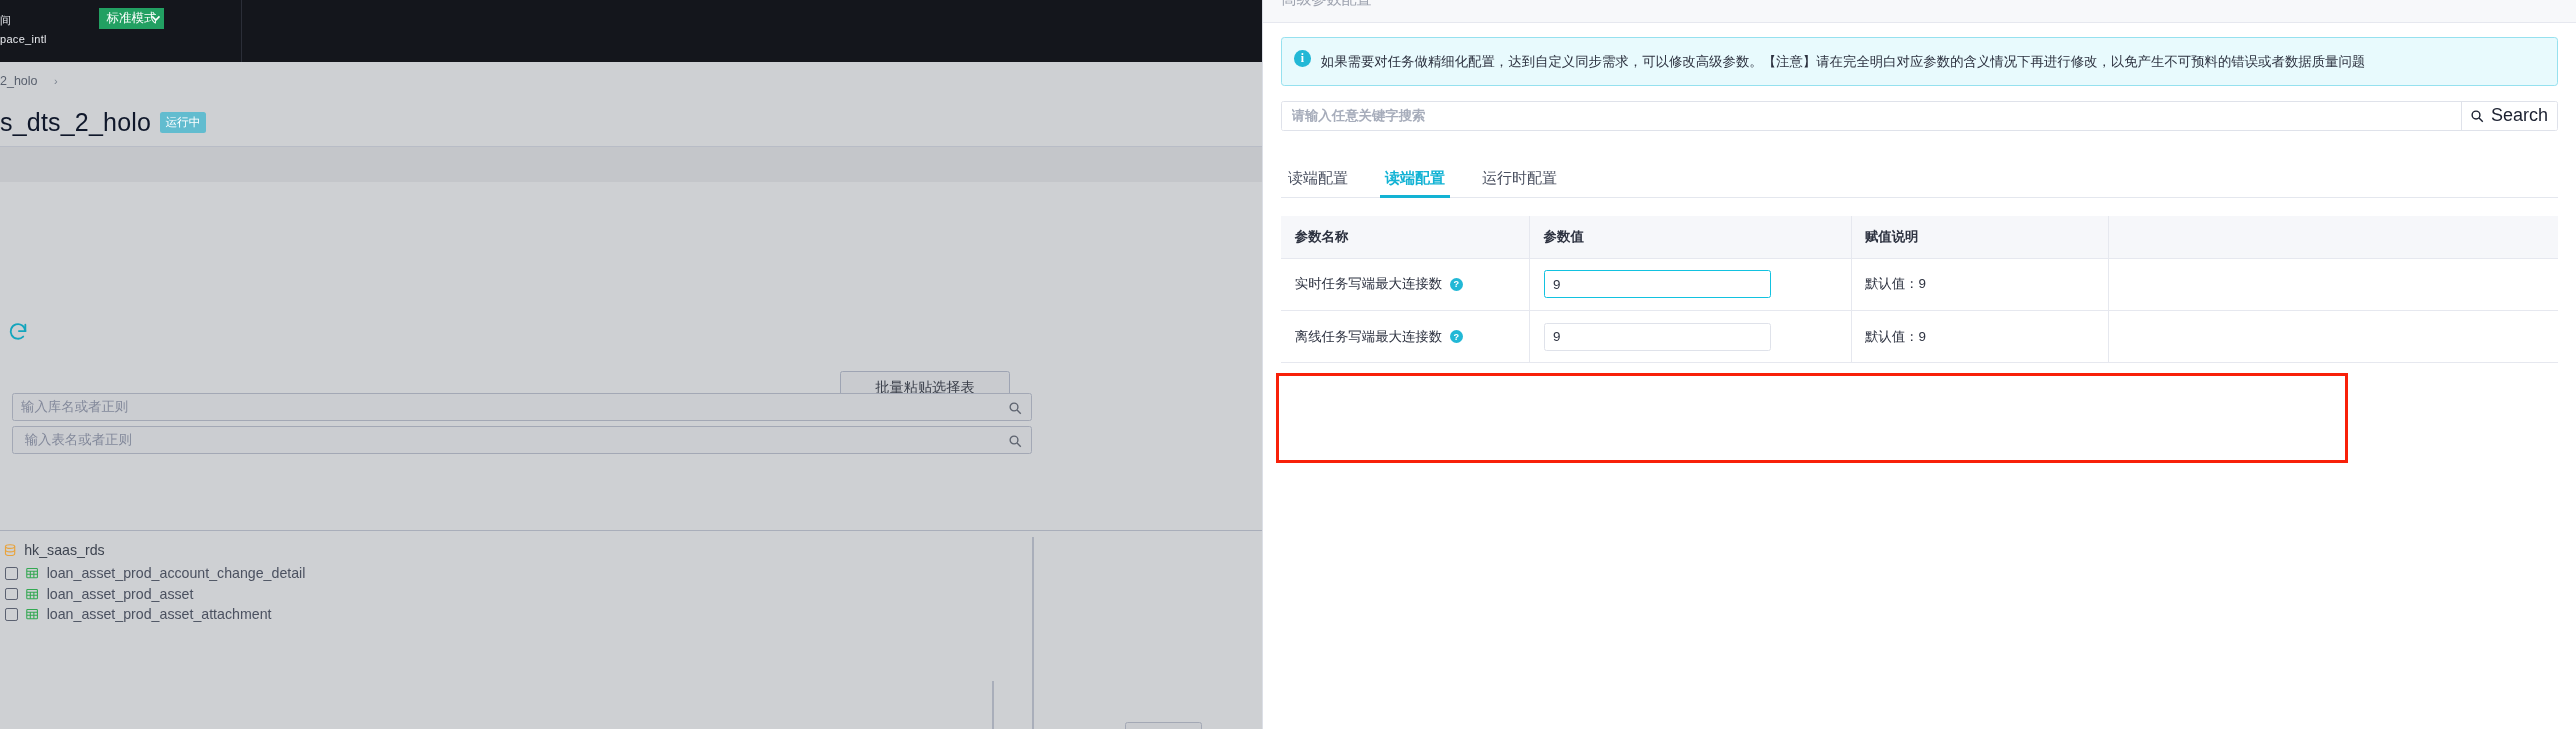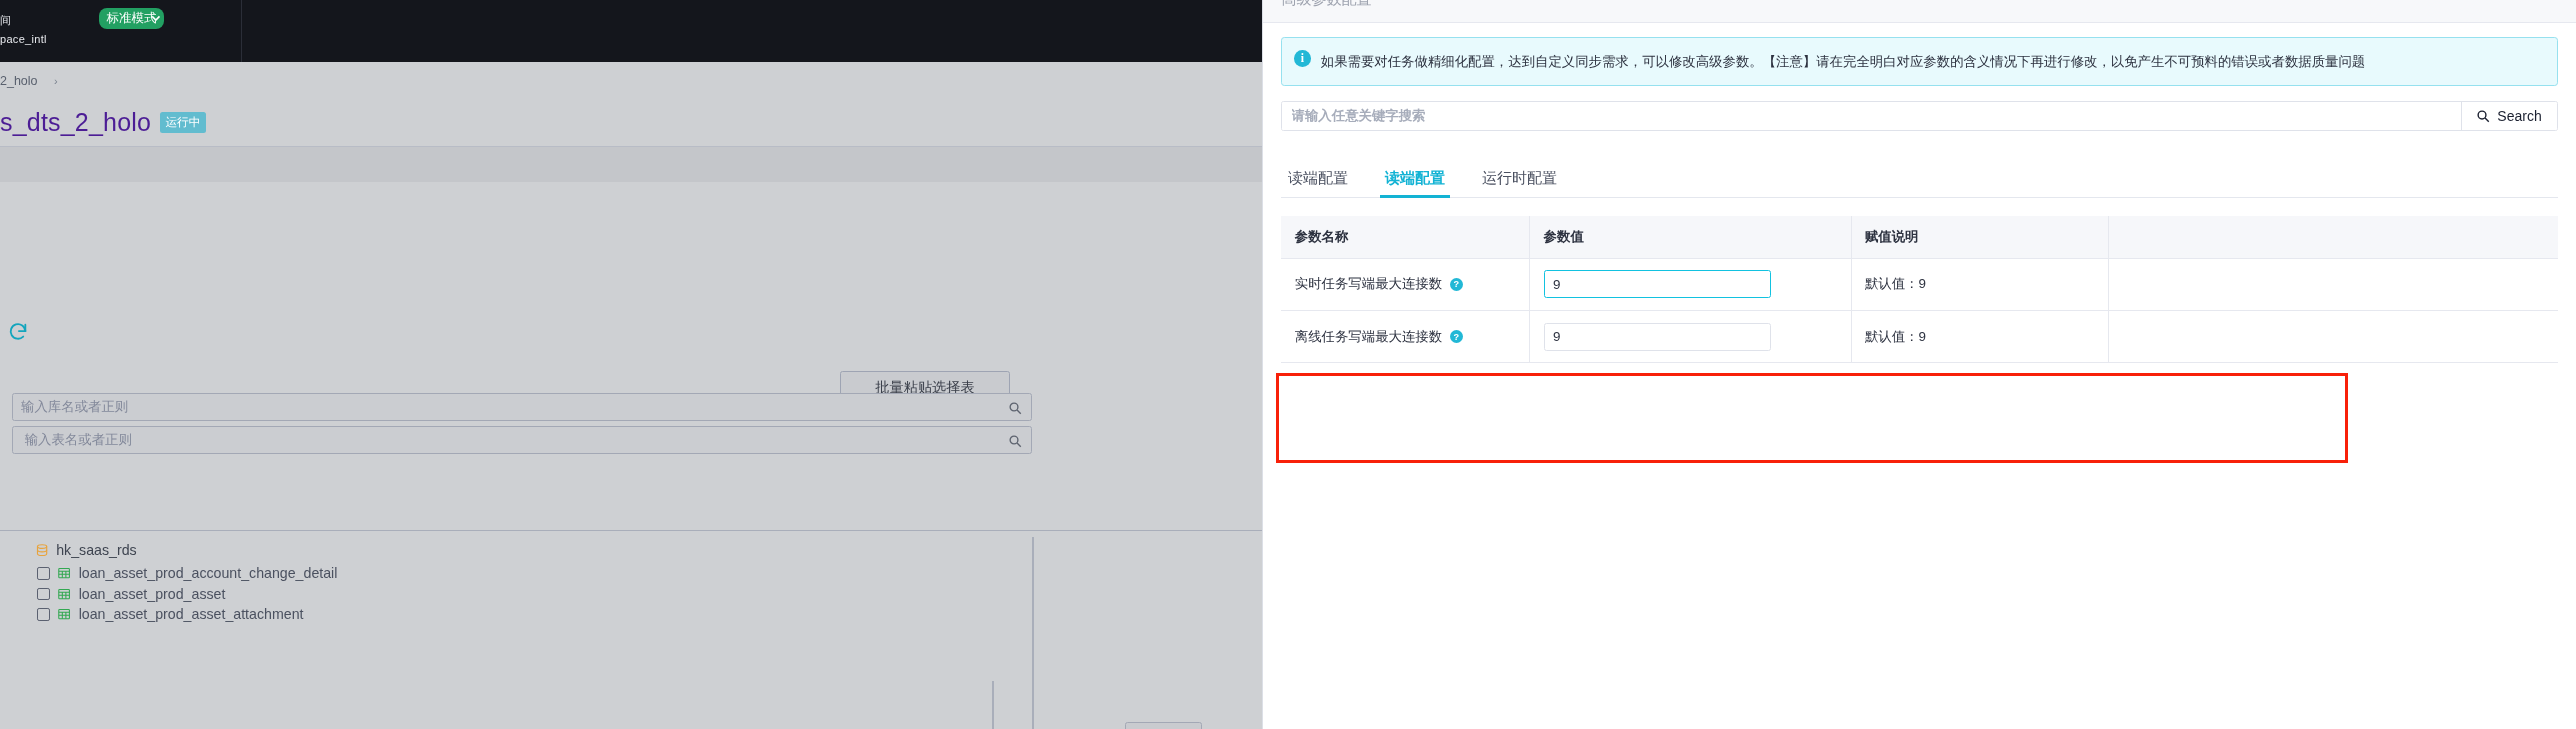--- a/index.html
+++ b/index.html
@@ -37,21 +37,21 @@
     padding-left: 0px; letter-spacing: 0.4px;
   }
   .nav-ws-name {
     font-size: 11px; color: #e8eaee; line-height: 22px;
     padding-left: 0px; letter-spacing: 0.3px;
   }
   .mode-badge {
     position: absolute; left: 99px; top: 7.5px;
     background: #22a062; color: #ffffff;
     font-size: 12.5px; line-height: 18.4px;
-    padding: 1.7px 7.5px; border-radius: 8px;
+    padding: 1.7px 7.5px; border-radius: 0;
     white-space: nowrap;
   }
   .mode-chevron {
     position: absolute; left: 150px; top: 11.7px;
     color: #ffffff; font-size: 11.7px;
     width: 11.7px; height: 11.7px;
   }
   .mode-chevron svg { display:block; }
 
   
@@ -60,21 +60,21 @@
     height: 37px; display: flex; align-items: center;
     padding-left: 0px; font-size: 12.5px; color: #59606e; gap: 8px;
   }
   .crumb-sep { margin: 0 8.4px; color: #7a828f; font-size: 11px; }
 
   .page-title-row {
     height: 47px; display: flex; align-items: center;
     padding-left: 0px; gap: 8.4px;
   }
   .page-title {
-    font-size: 25px; color: #4c1d95; font-weight: 400; letter-spacing: 0.2px;
+    font-size: 25px; color: #0f172a; font-weight: 400; letter-spacing: 0.2px;
   }
   .run-badge {
     background: #62bccf; color: #ffffff;
     font-size: 11.7px; line-height: 16.7px;
     padding: 1.7px 5.9px; border-radius: 2.5px;
   }
 
   .title-divider {
     height: 0.8px; background: #b8bcc6; width: 1262px;
   }
@@ -114,21 +114,21 @@
   }
   .bg-input .mag svg { display:block; }
   #bg-input-db { top: 393px; }
   #bg-input-tbl { top: 426px; padding-left: 12px; }
 
   .list-divider {
     position:absolute; left:0; top: 530px; width:1262px;
     height:0.8px; background:#a9aeba;
   }
   .tree {
-    position: absolute; left: 0; top: 537px; width: 1033px; margin-left: 32px;
+    position: absolute; left: 0; top: 537px; width: 1033px;
   }
   .tree-db {
     display: flex; align-items: center; gap: 6.7px;
     height: 26px; padding-left: 3.3px;
     font-size: 14.2px; color: #3e4450;
   }
   .db-icon { width: 14.2px; height: 14.2px; color: #e8a33d; }
   .db-icon svg { display: block; }
   .tree-item {
     display: flex; align-items: center; gap: 7.5px;
@@ -208,21 +208,21 @@
   .search-input {
     flex: 1 1 auto; border: none; outline: none;
     padding: 0 9.2px; font-size: 13.4px; color: #2d3240;
     font-family: "Liberation Sans", sans-serif; background: #fff; font-weight: bold;
   }
   .search-input::placeholder { color: #a7adbb; }
   .search-btn {
     flex: 0 0 auto; width: 96px;
     border-left: 0.8px solid #dfe2ea;
     background: #fff; color: #1b2030;
-    font-size: 14px;
+    font-size: 18px;
     display: flex; align-items: center; justify-content: center; gap: 6.7px;
     cursor: pointer;
   }
   .search-btn .mag { width: 14.2px; height: 14.2px; }
   .search-btn .mag svg { display:block; }
 
   .tabs {
     margin-top: 27px;
     height: 40px;
     border-bottom: 0.8px solid #e4e7ee;

